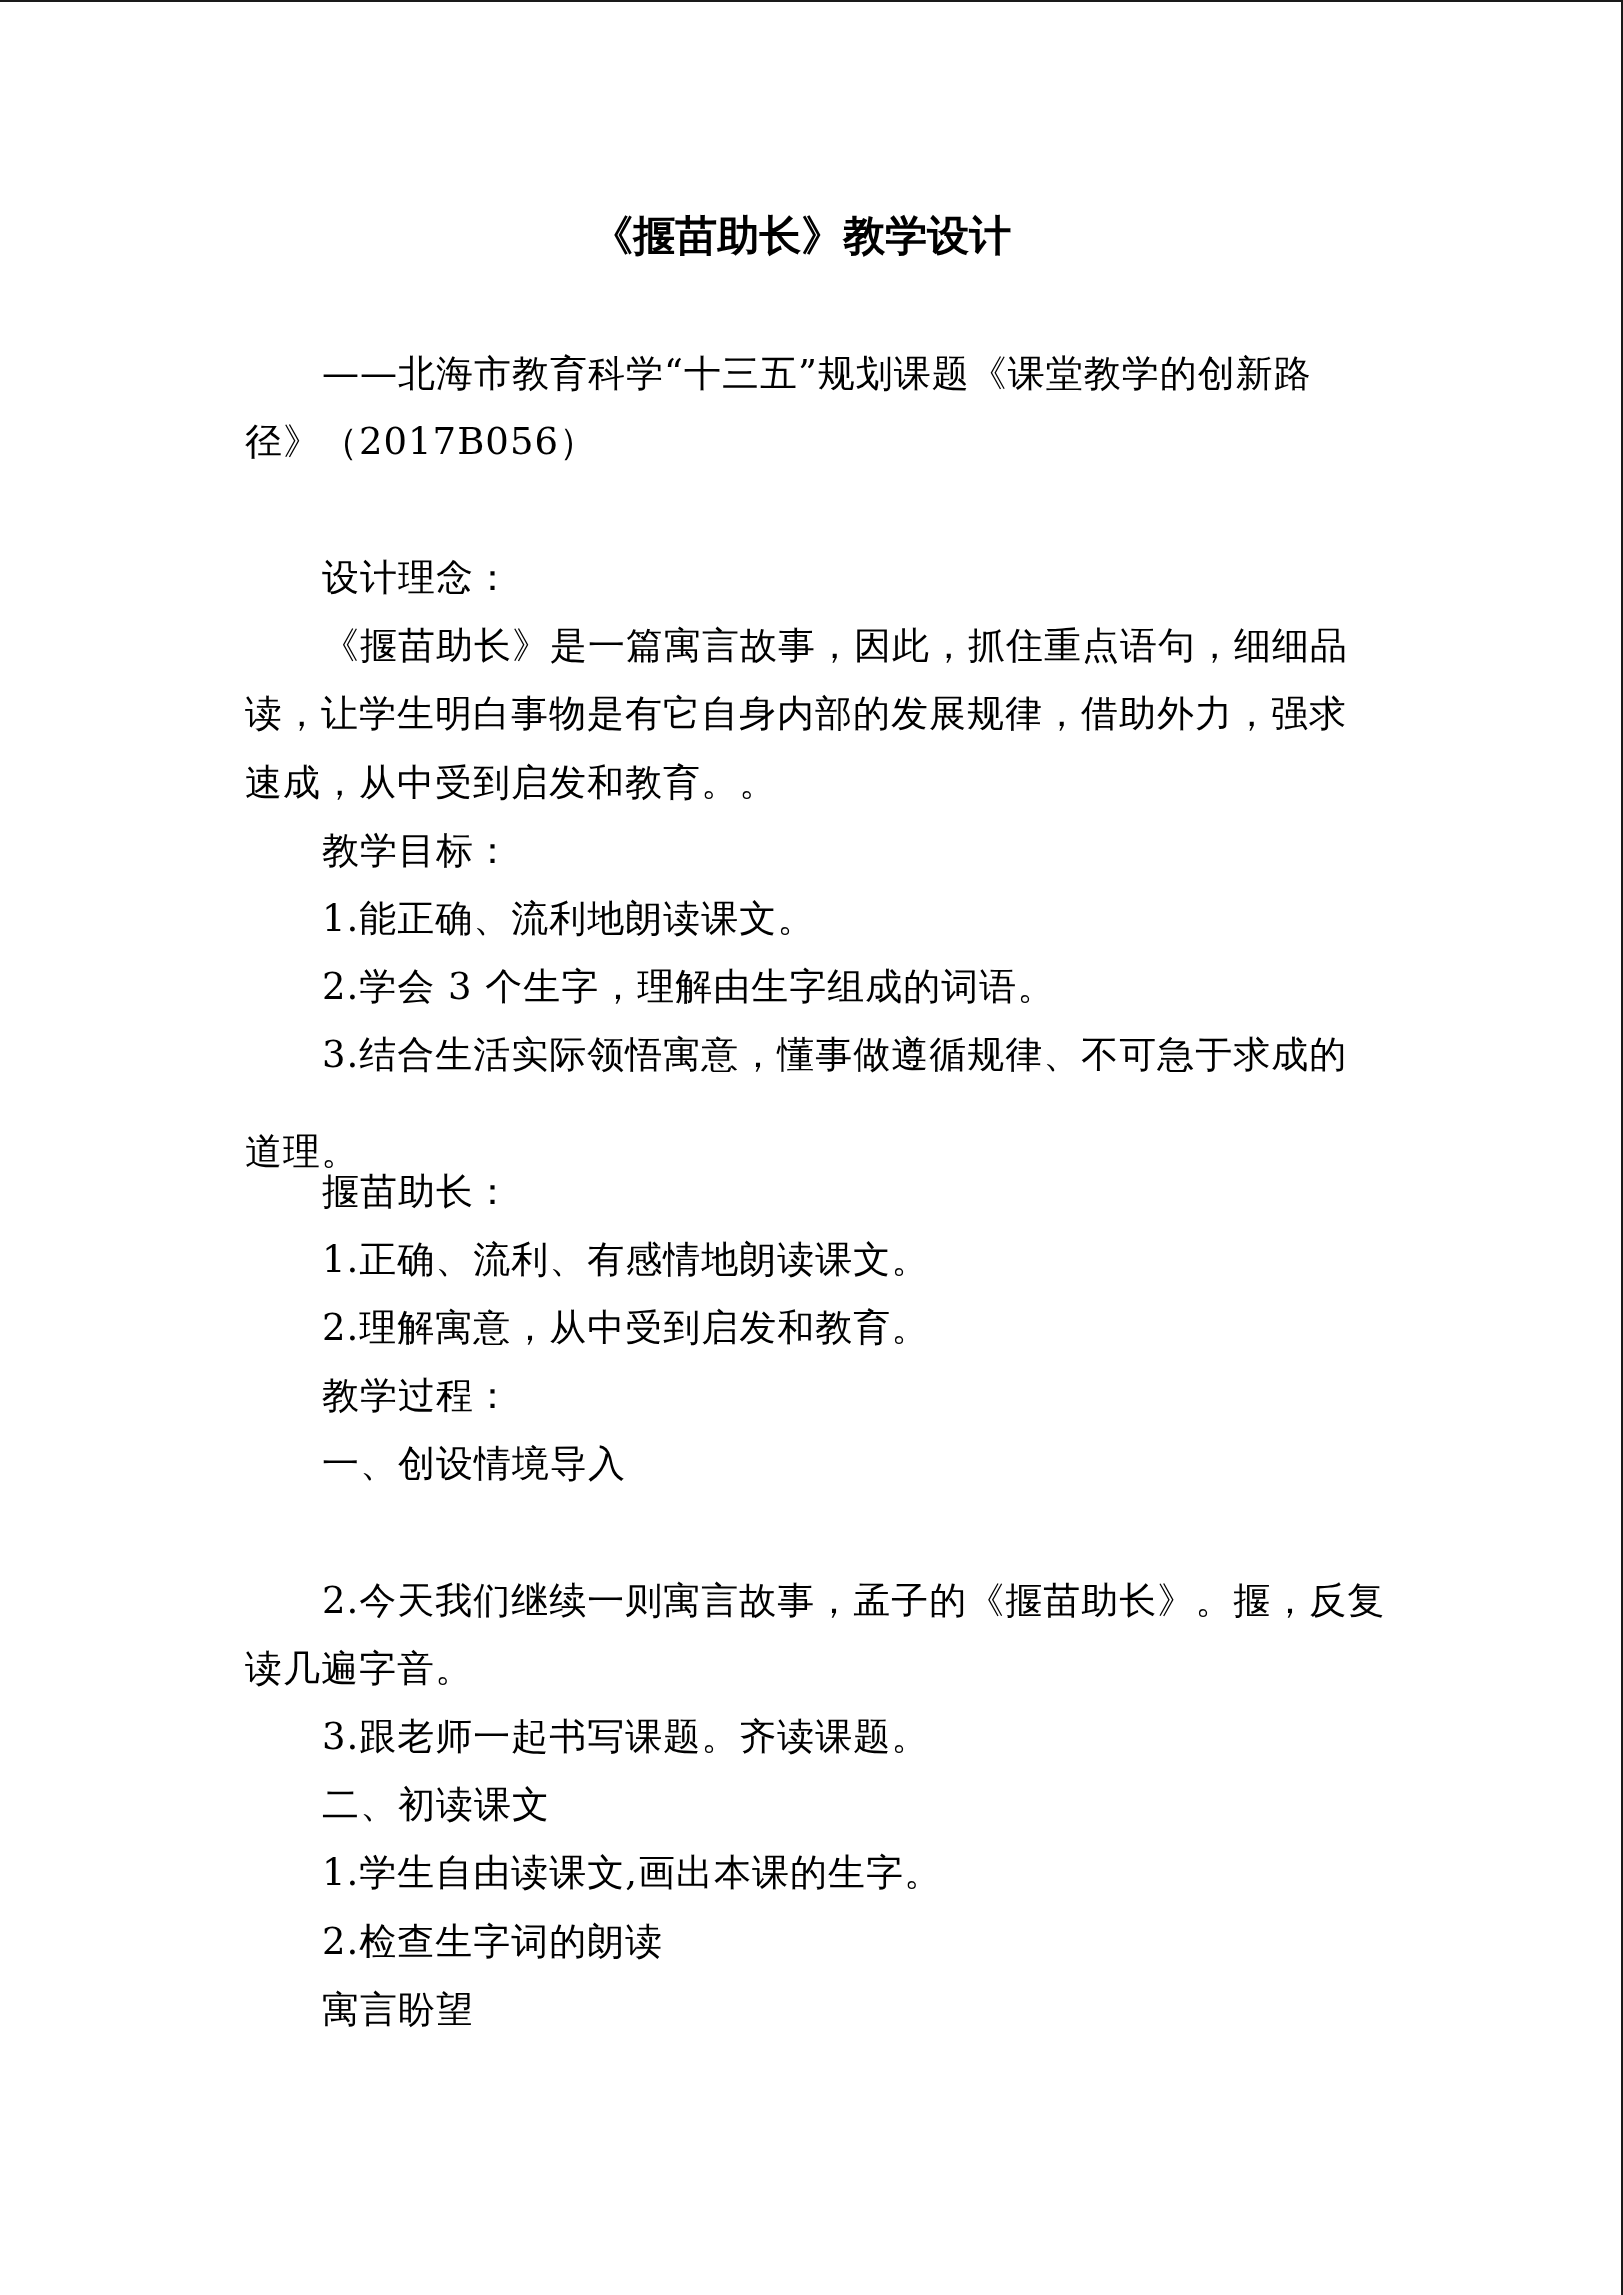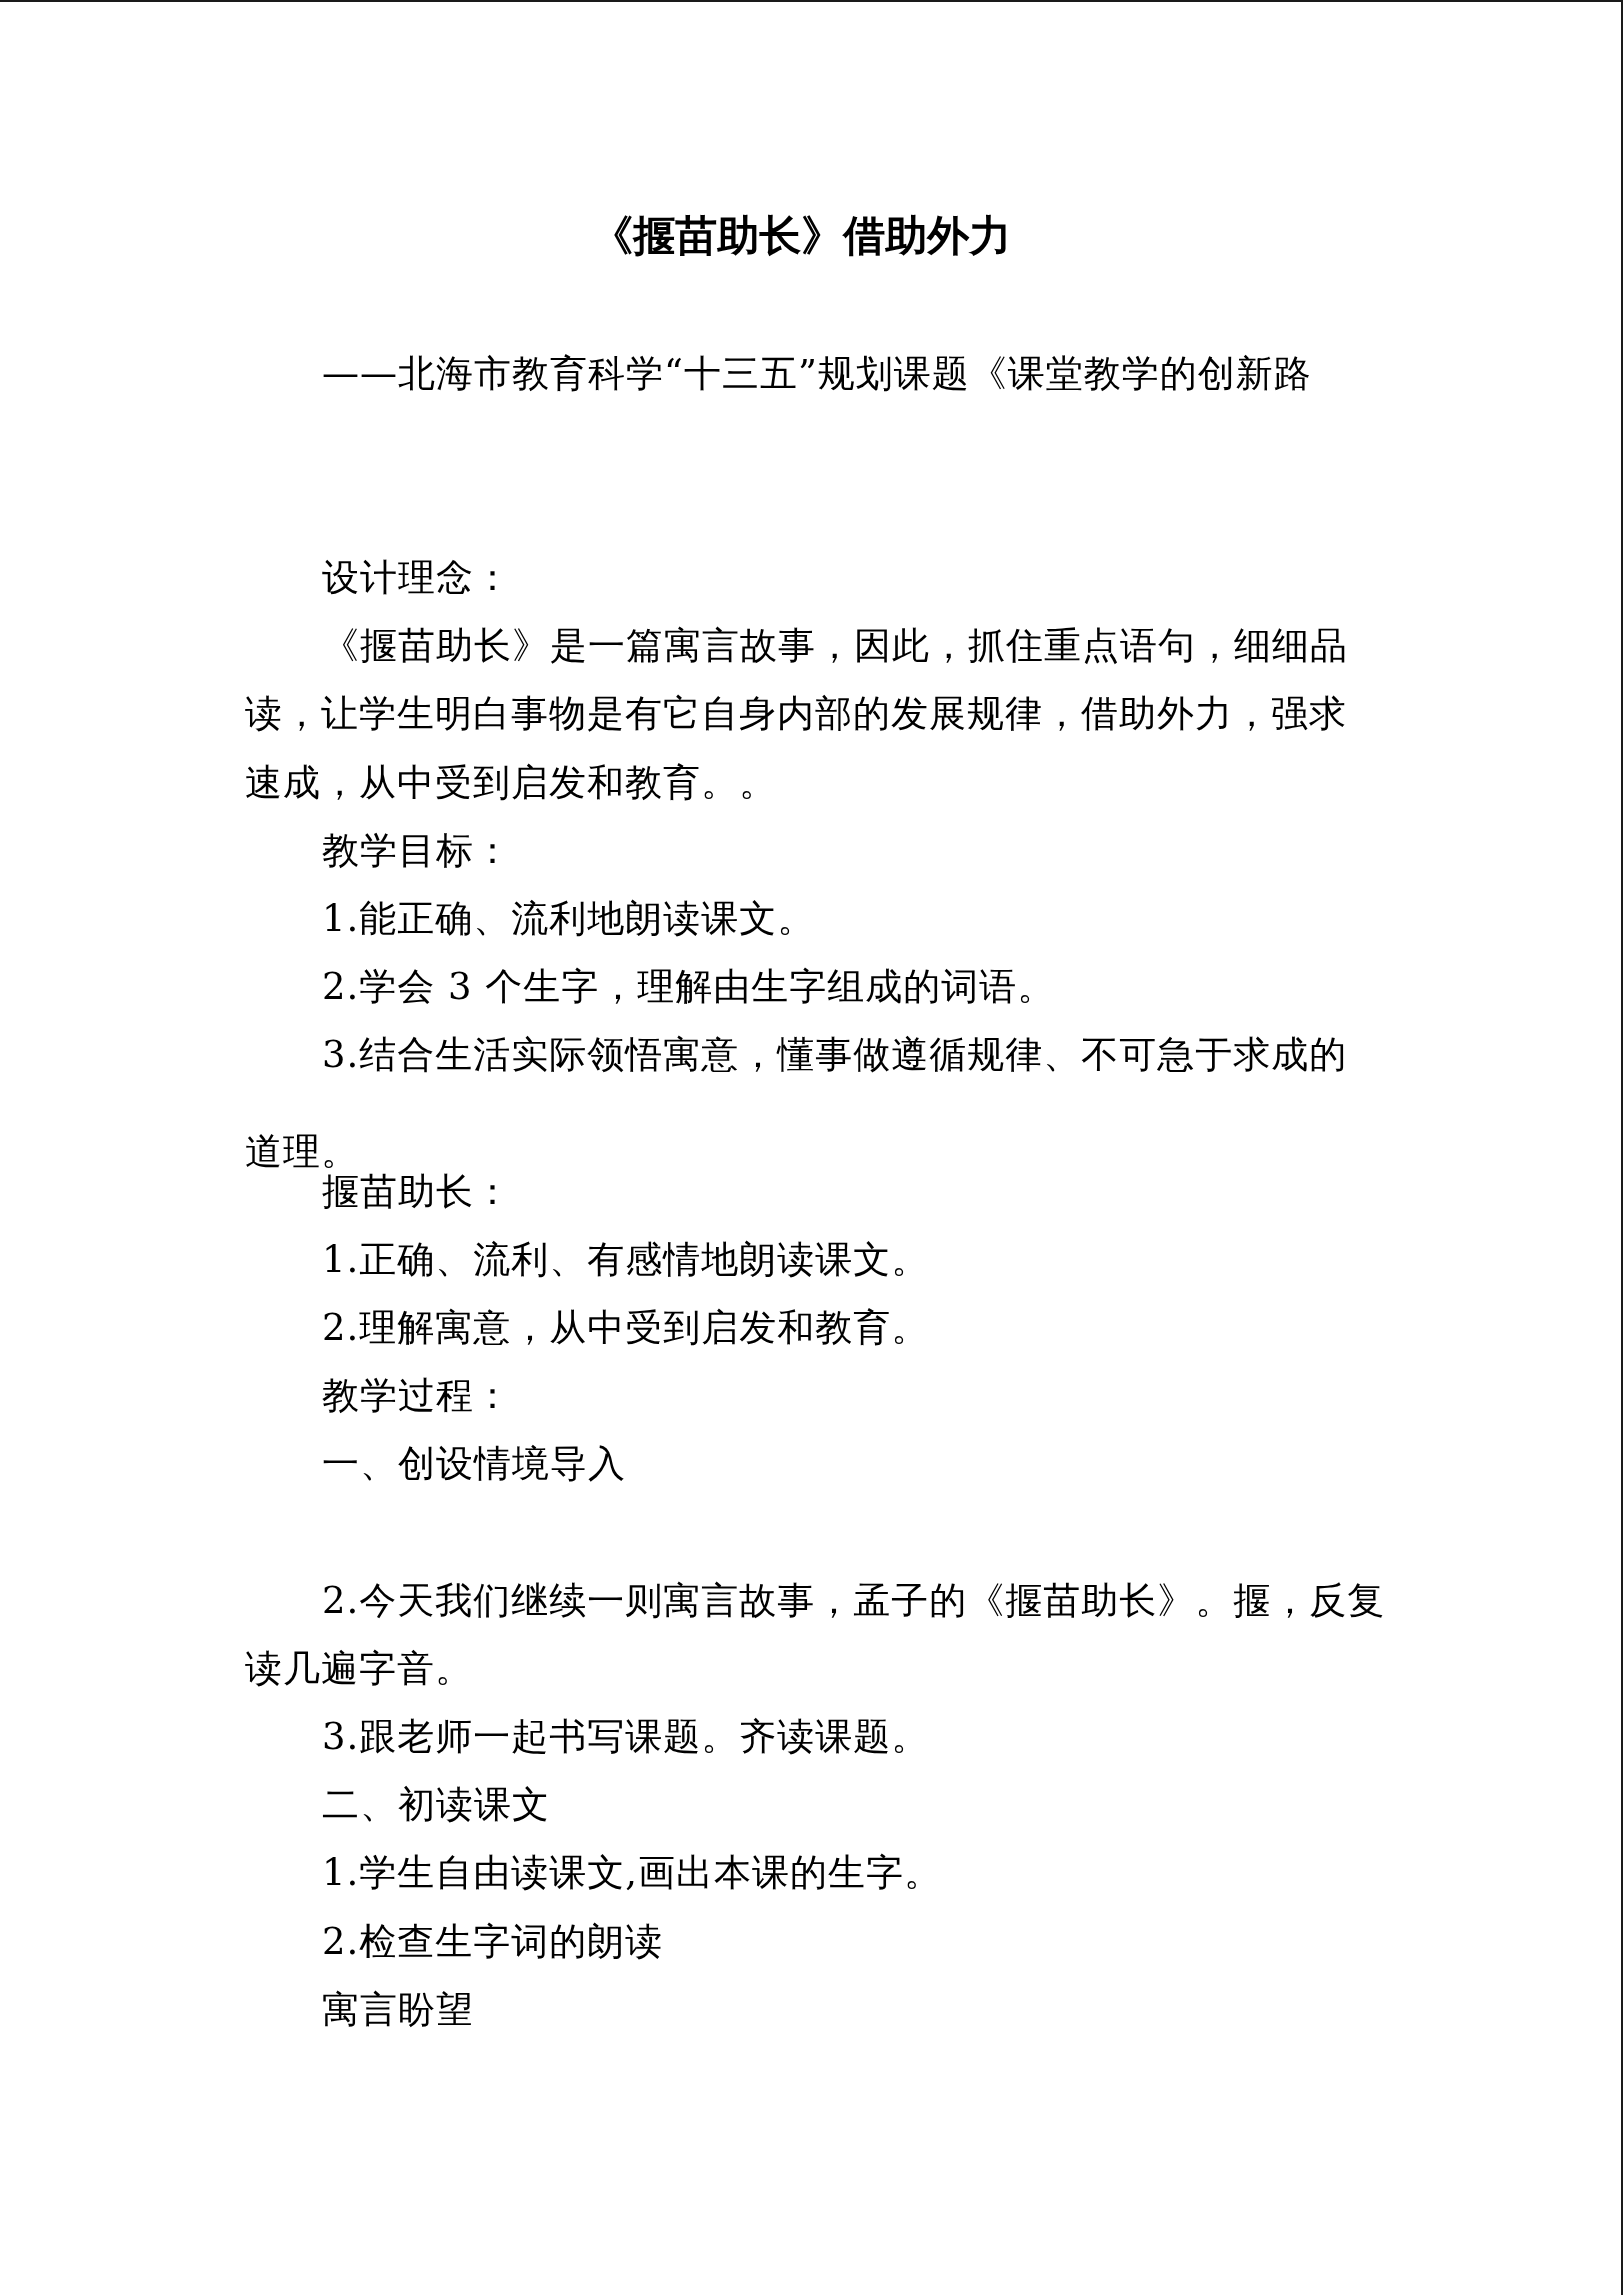--- a/index.html
+++ b/index.html
@@ -55,25 +55,26 @@
     }
     .indent { left: 322px; }
     .flush { left: 245px; }
   </style>
 </head>
 <body>
 
 <div class="page-border-top"></div>
 <div class="page-border-right"></div>
 
-<div class="title"><span>《揠苗助长》借助外力</span></div>
+<div class="title"><span>《揠苗助长》教学设计</span></div>
 
 <div class="doc-body">
 
   <div class="line indent" style="top:340px">——北海市教育科学“十三五”规划课题《课堂教学的创新路</div>
+  <div class="line flush" style="top:408px">径》（2017B056）</div>
 
   <div class="line indent" style="top:544px">设计理念：</div>
   <div class="line flush" style="top:680px">读，让学生明白事物是有它自身内部的发展规律，借助外力，强求</div>
   <div class="line indent" style="top:612px">《揠苗助长》是一篇寓言故事，因此，抓住重点语句，细细品</div>
   <div class="line flush" style="top:749px">速成，从中受到启发和教育。。</div>
 
   <div class="line indent" style="top:817px">教学目标：</div>
   <div class="line indent" style="top:885px">1.能正确、流利地朗读课文。</div>
   <div class="line indent" style="top:953px">2.学会 3 个生字，理解由生字组成的词语。</div>
   <div class="line indent" style="top:1021px">3.结合生活实际领悟寓意，懂事做遵循规律、不可急于求成的</div>

